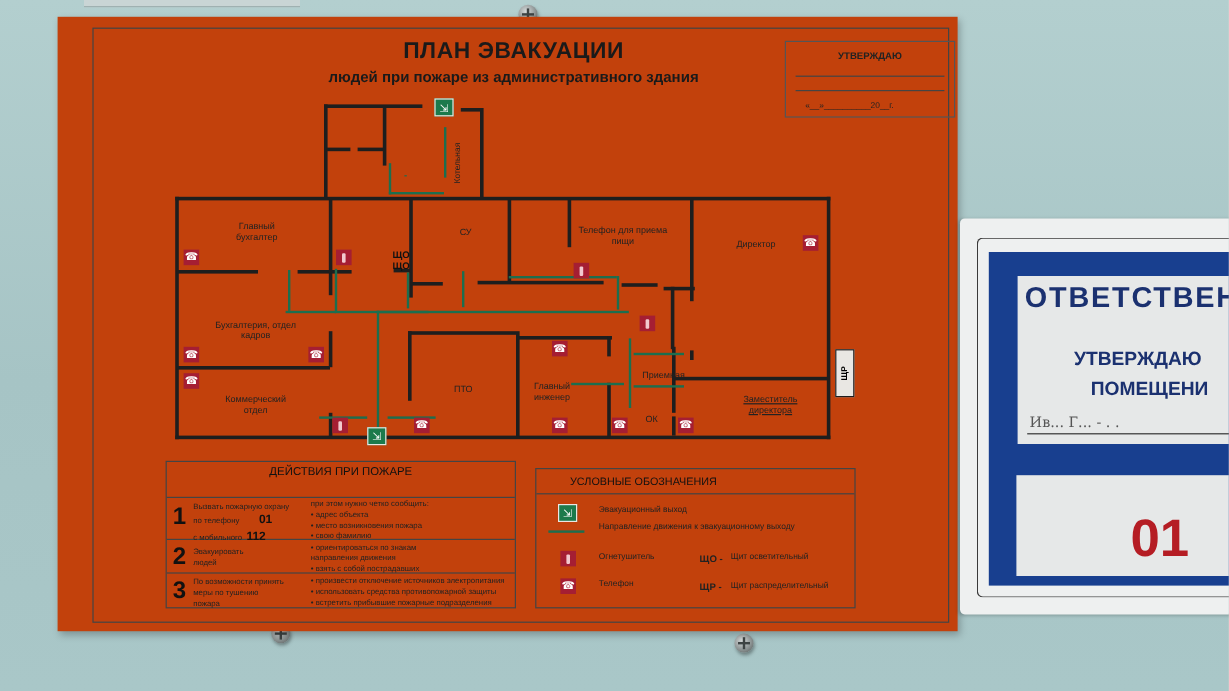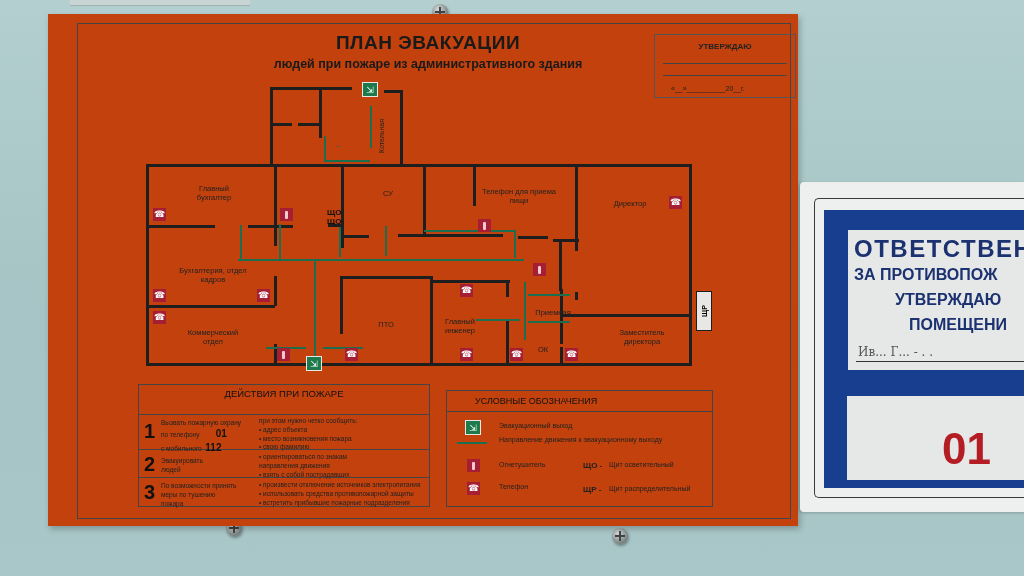--- a/index.html
+++ b/index.html
@@ -170,21 +170,21 @@
     <div class="room-label" style="left:140px;top:170px;width:52px;">Главный бухгалтер</div>
     <div class="room-label" style="left:130px;top:252px;width:70px;">Бухгалтерия, отдел кадров</div>
     <div class="room-label" style="left:130px;top:314px;width:70px;">Коммерческий отдел</div>
     <div class="room-label" style="left:325px;top:175px;width:30px;">СУ</div>
     <div class="room-label" style="left:430px;top:173px;width:82px;">Телефон для приема пищи</div>
     <div class="room-label" style="left:557px;top:185px;width:50px;">Директор</div>
     <div class="room-label" style="left:323px;top:306px;width:30px;">ПТО</div>
     <div class="room-label" style="left:384px;top:303px;width:56px;">Главный инженер</div>
     <div class="room-label" style="left:480px;top:294px;width:50px;">Приемная</div>
     <div class="room-label" style="left:485px;top:331px;width:20px;">ОК</div>
-    <div class="room-label" style="left:558px;top:314px;width:72px;">Заместитель директора</div>
+    <div class="room-label" style="left:558px;top:314px;width:72px;text-decoration:underline;">Заместитель директора</div>
     <div class="shcho">
       <div>ЩО</div>
       <div>ЩО</div>
     </div>
     <div class="shr-box">ЩР</div>
 
     <div class="icon-phone" style="left:105px;top:194px;">☎</div>
     <div class="icon-phone" style="left:105px;top:275px;">☎</div>
     <div class="icon-phone" style="left:209px;top:275px;">☎</div>
     <div class="icon-phone" style="left:105px;top:297px;">☎</div>
@@ -274,19 +274,18 @@
     <div class="lg-row" style="left:162px;top:94px;">Щит распределительный</div>
   </div>
 </div>
 
 <div class="sign">
   <div class="sign-inner"></div>
   <div class="sign-blue"></div>
   <div class="sign-panel1"></div>
   <div class="sign-panel2"></div>
   <div class="s1">ОТВЕТСТВЕН</div>
-  <div class="s2" style="left:54px;top:84px;">ЗА ПРОТИВОПОЖ</div>
   <div class="s2" style="left:95px;top:109px;">УТВЕРЖДАЮ</div>
   <div class="s2" style="left:109px;top:134px;">ПОМЕЩЕНИ</div>
   <div class="s-hand">Ив... Г...      - . .</div>
   <div class="s-line"></div>
   <div class="s4">01</div>
 </div>
 
 </body></html>

